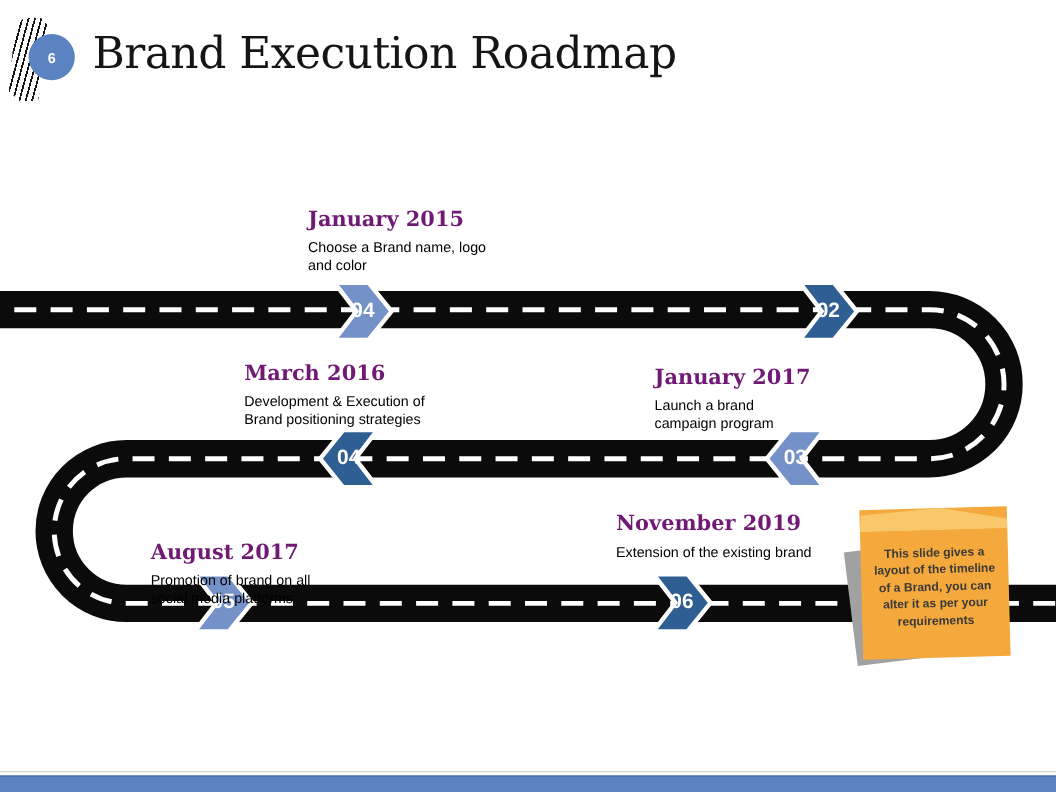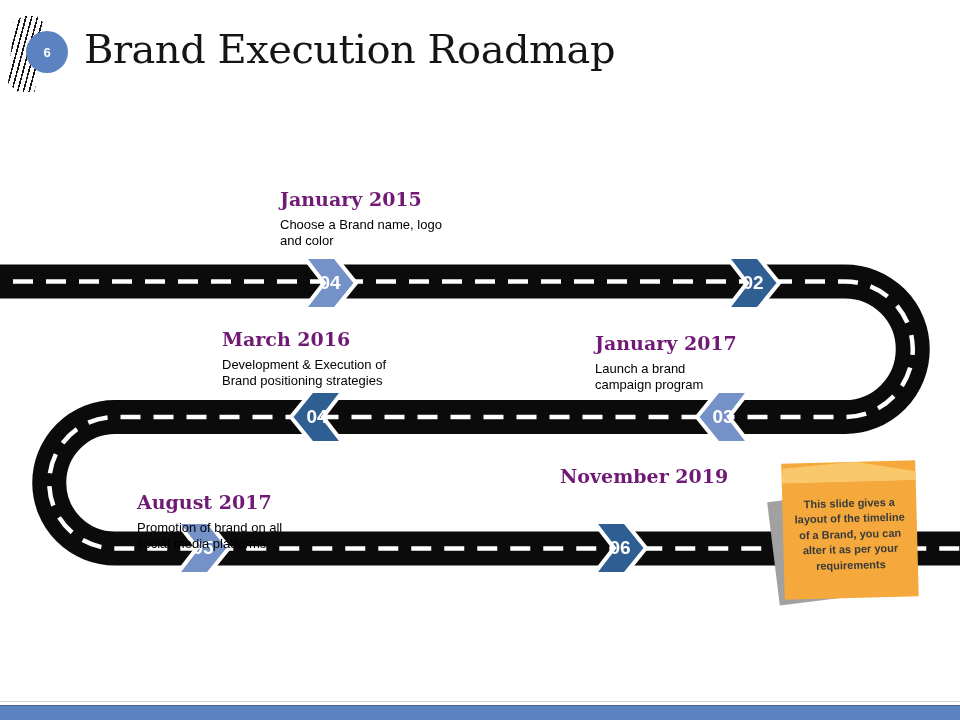--- a/index.html
+++ b/index.html
@@ -152,20 +152,21 @@
   <div class="milestone m3">
     <h3>January 2017</h3>
     <p>Launch a brand campaign program</p>
   </div>
   <div class="milestone m5">
     <h3>August 2017</h3>
     <p>Promotion of brand on all social media platforms</p>
   </div>
   <div class="milestone m6">
     <h3>November 2019</h3>
+    <p>Extension of the existing brand</p>
   </div>
 
   <div class="note">
     <div class="note-shadow"></div>
     <div class="note-body">
       <div class="note-fold"></div>
       <div class="note-text">This slide gives a layout of the timeline of a Brand, you can alter it as per your requirements</div>
     </div>
   </div>
 

